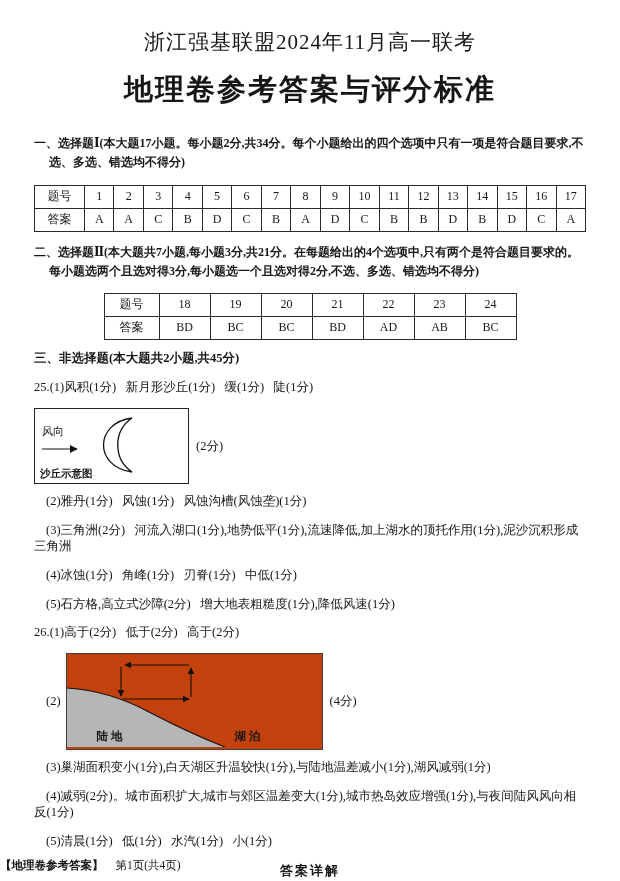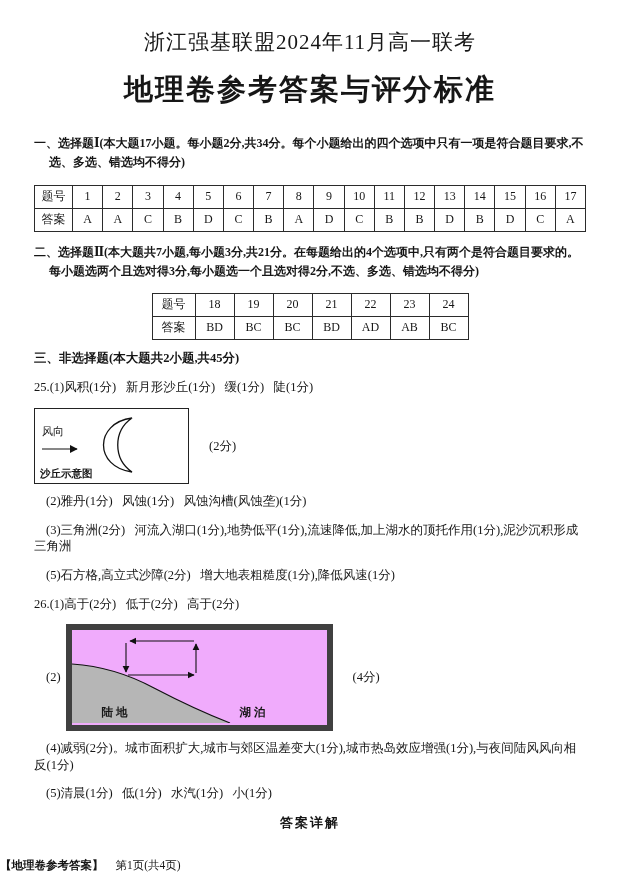--- a/index.html
+++ b/index.html
@@ -10,34 +10,34 @@
   }
   .page{padding:14px 34px 0 34px;}
   .title{text-align:center;font-size:21px;font-weight:400;letter-spacing:1px;}
   .subtitle{text-align:center;font-size:29px;font-weight:700;letter-spacing:2px;margin-top:6px;}
   .sec{font-size:12px;font-weight:700;line-height:1.6;margin-top:11px;
        padding-left:15px;text-indent:-15px;}
   .sec3{font-size:12.5px;font-weight:700;margin-top:10px;}
   table{border-collapse:collapse;}
   .t1{width:100%;margin-top:8px;table-layout:fixed;}
   .t2{margin:8px auto 0 auto;}
-  td{border:1px solid #2b2b2b;text-align:center;font-size:12px;height:22px;padding:0 0;}
+  td{border:1px solid #2b2b2b;text-align:center;font-size:12px;height:22px;padding:0 6px;}
   .t1 td.lab{width:37px;}
   .t2 td{width:38px;}
   .t2 td.lab{width:42px;}
   .ans{font-size:12.5px;line-height:1.3;margin-top:9px;white-space:pre-wrap;}
   .ind{text-indent:12px;}
   .fig-row{display:flex;align-items:center;margin-top:6px;}
   .dune-box{width:137px;height:74px;border:1px solid #222;position:relative;background:#fff;flex:none;padding-left:16px;}
   .dune-box svg{position:absolute;left:0;top:0;}
   .wind-label{position:absolute;left:7px;top:15px;font-size:11px;}
   .dune-caption{position:absolute;left:5px;bottom:2px;font-size:10.5px;font-weight:700;}
-  .fig-score{font-size:12.5px;margin-left:20px;}
+  .fig-score{font-size:12.5px;margin-left:7px;}
   .item-label{font-size:12.5px;padding-left:12px;margin-right:5px;flex:none;}
-  .lake-box{width:255px;height:95px;border:6px solid #404040;position:relative;background:#f0abfc;flex:none;}
+  .lake-box{width:255px;height:95px;border:1px solid #404040;position:relative;background:#c2410c;flex:none;}
   .lake-box svg{position:absolute;left:0;top:0;}
   .land-label{position:absolute;left:30px;bottom:5px;font-size:11.5px;font-weight:700;letter-spacing:3px;}
   .lake-label{position:absolute;left:168px;bottom:5px;font-size:11.5px;font-weight:700;letter-spacing:3px;text-align:center;}
   .detail-head{text-align:center;font-weight:700;font-size:13px;margin-top:10px;letter-spacing:2px;}
   .footer{position:absolute;left:0;right:0;bottom:8px;font-size:11.5px;}
   .footer .b{font-weight:700;margin-right:12px;}
 </style>
 </head>
 <body>
 
@@ -136,20 +136,21 @@
         <path d="M 97 9 C 59 14 59 58 97 63 C 78 50 78 22 97 9 Z" fill="#ffffff" stroke="#111" stroke-width="1.3"></path>
       </svg>
       <span class="wind-label">风向</span>
       <span class="dune-caption">沙丘示意图</span>
     </div>
     <span class="fig-score">(2分)</span>
   </div>
 
   <p class="ans ind">(2)雅丹(1分)   风蚀(1分)   风蚀沟槽(风蚀垄)(1分)</p>
   <p class="ans ind">(3)三角洲(2分)   河流入湖口(1分),地势低平(1分),流速降低,加上湖水的顶托作用(1分),泥沙沉积形成三角洲</p>
+  <p class="ans ind">(4)冰蚀(1分)   角峰(1分)   刃脊(1分)   中低(1分)</p>
   <p class="ans ind">(5)石方格,高立式沙障(2分)   增大地表粗糙度(1分),降低风速(1分)</p>
 
   <p class="ans">26.(1)高于(2分)   低于(2分)   高于(2分)</p>
 
   <div class="fig-row">
     <span class="item-label">(2)</span>
     <div class="lake-box">
       <svg width="253" height="93" viewBox="0 0 253 93">
         <defs>
           <marker id="ah2" viewBox="0 0 10 10" refX="9" refY="5" markerWidth="6.5" markerHeight="6.5" orient="auto">
@@ -164,20 +165,21 @@
           <line x1="122" y1="11" x2="58" y2="11" marker-end="url(#ah2)"></line>
           <line x1="54" y1="13" x2="54" y2="42" marker-end="url(#ah2)"></line>
         </g>
       </svg>
       <span class="land-label">陆地</span>
       <span class="lake-label">湖泊</span>
     </div>
     <span class="fig-score">(4分)</span>
   </div>
 
+  <p class="ans ind">(3)巢湖面积变小(1分),白天湖区升温较快(1分),与陆地温差减小(1分),湖风减弱(1分)</p>
   <p class="ans ind">(4)减弱(2分)。城市面积扩大,城市与郊区温差变大(1分),城市热岛效应增强(1分),与夜间陆风风向相反(1分)</p>
   <p class="ans ind">(5)清晨(1分)   低(1分)   水汽(1分)   小(1分)</p>
 
   <p class="detail-head">答案详解</p>
 
 </div>
 
 <div class="footer">
   <span class="b">【地理卷参考答案】</span><span>第1页(共4页)</span>
 </div>

